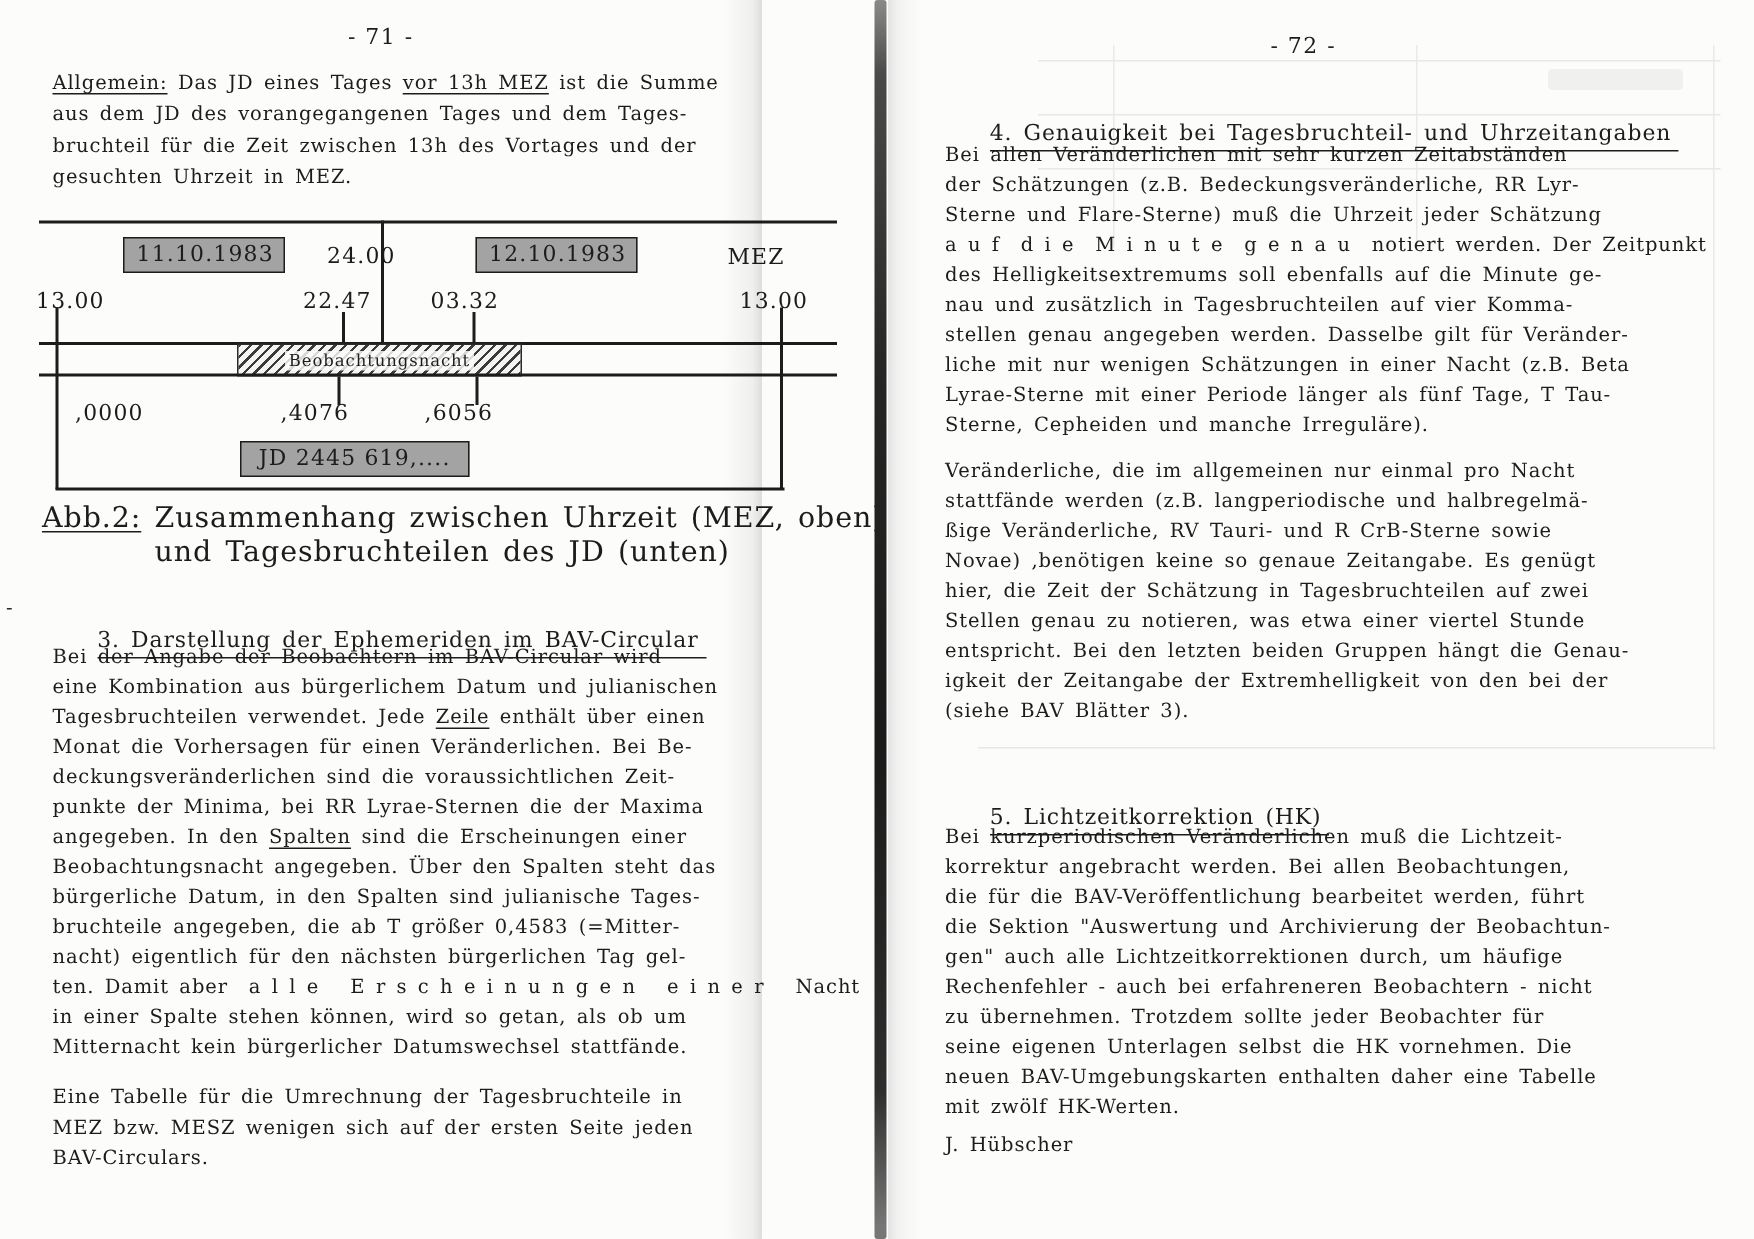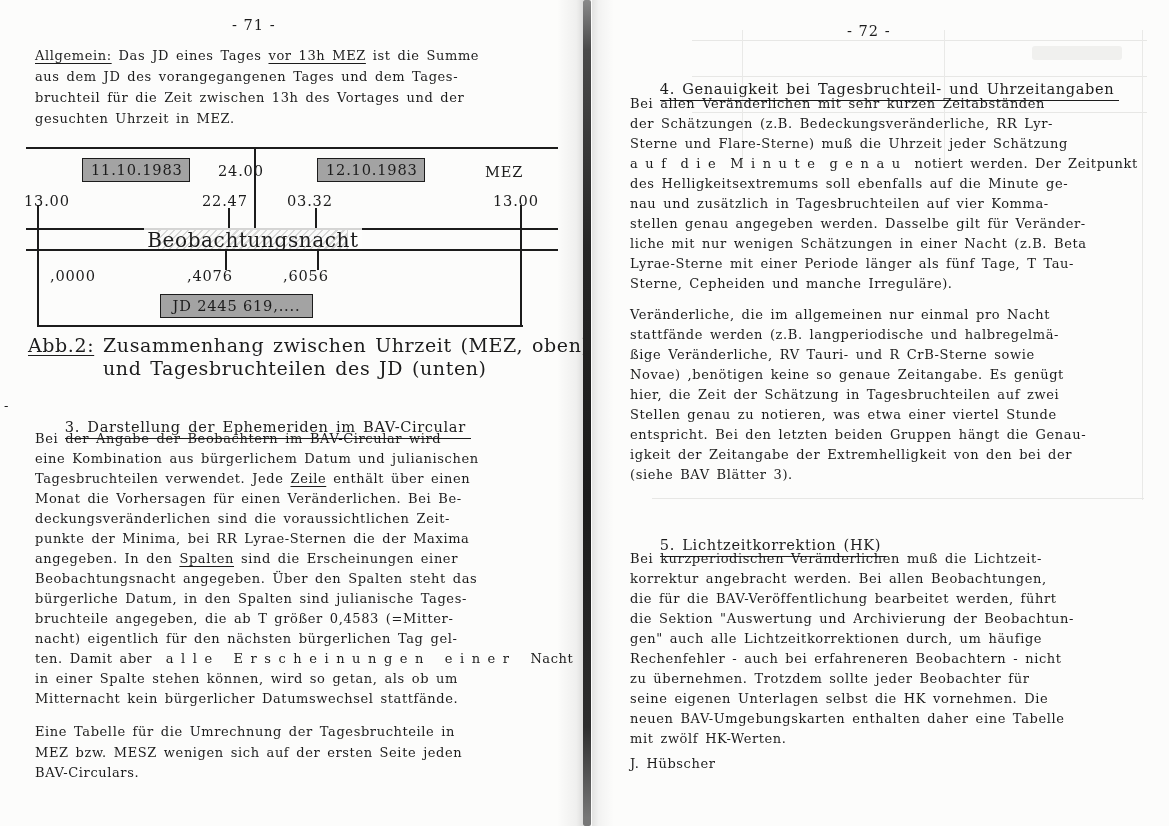--- a/index.html
+++ b/index.html
@@ -4,21 +4,21 @@
 <style>
   html,body{margin:0;padding:0;}
   body{
     width:1169px;height:826px;overflow:hidden;position:relative;
     background:#fcfcfb;
     font-family:"DejaVu Serif","Liberation Serif",serif;
     color:#1c1c1c;
     -webkit-font-smoothing:antialiased;
   }
   .page{position:absolute;top:0;height:826px;background:#fcfcfb;}
-  #page-left{left:0;width:583px;}
+  #page-left{left:0;width:508px;}
   #page-right{left:592px;width:681px;}
   
   #page-left::after{content:"";position:absolute;right:0;top:0;width:26px;height:100%;
     background:linear-gradient(to right,rgba(0,0,0,0) 0%,rgba(0,0,0,0.05) 75%,rgba(0,0,0,0.12) 100%);pointer-events:none;}
   #page-right::before{content:"";position:absolute;left:0;top:0;width:22px;height:100%;
     background:linear-gradient(to left,rgba(0,0,0,0) 0%,rgba(0,0,0,0.04) 70%,rgba(0,0,0,0.10) 100%);pointer-events:none;}
   #spine{position:absolute;left:583px;top:0;width:8px;height:826px;
     background:linear-gradient(to bottom,#8a8a8a 0%,#4a4a4a 6%,#262626 30%,#1b1b1b 60%,#2e2e2e 88%,#777 99%);
     border-radius:2px;}
   .txt{position:absolute;font-size:13px;line-height:20px;letter-spacing:0.6px;word-spacing:2.2px;}
@@ -30,21 +30,21 @@
   
   #figure{position:absolute;left:20px;top:145px;width:545px;height:186px;font-size:14.6px;letter-spacing:0.8px;}
   .fig-hline{position:absolute;height:2px;background:#1c1c1c;}
   .fig-vline{position:absolute;width:2px;background:#1c1c1c;}
   .fig-box{position:absolute;border:1.6px solid #1c1c1c;text-align:center;white-space:nowrap;
     padding:2px 8px 3px 8px;background:#a3a3a3;}
   .fig-label{position:absolute;white-space:nowrap;}
   #fig-night{position:absolute;left:138px;top:84px;width:188px;height:20px;
     background:repeating-linear-gradient(135deg,#3a3a3a 0px,#3a3a3a 1.6px,#f4f4f2 1.6px,#f4f4f2 5px);
     border:1px solid #2a2a2a;display:flex;align-items:center;justify-content:center;}
-  #fig-night span{background:rgba(252,252,251,0.82);padding:0 3px;font-size:20px;letter-spacing:0.6px;}
+  #fig-night span{background:rgba(252,252,251,0.82);padding:0 3px;font-size:11px;letter-spacing:0.6px;}
   .caption{position:absolute;font-size:19px;line-height:23px;letter-spacing:0.6px;word-spacing:2.2px;}
   .caption .tline:nth-child(2){padding-left:75px;}
   
   .bleed{position:absolute;pointer-events:none;}
   .bleed-h{height:1px;background:#e7e7e5;}
   .bleed-v{width:1px;background:#e9e9e7;}
   .bleed-blob{background:#f0f0ee;border-radius:3px;}
 </style>
 </head>
 <body>

